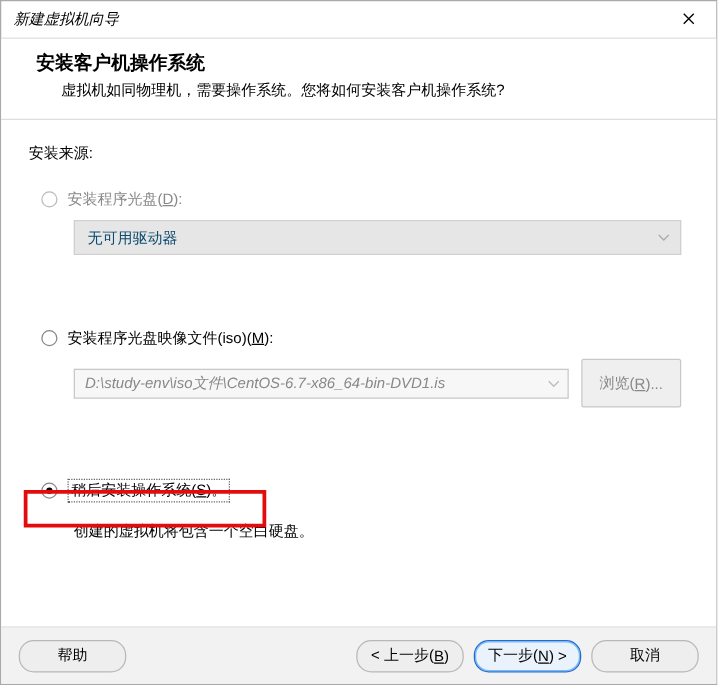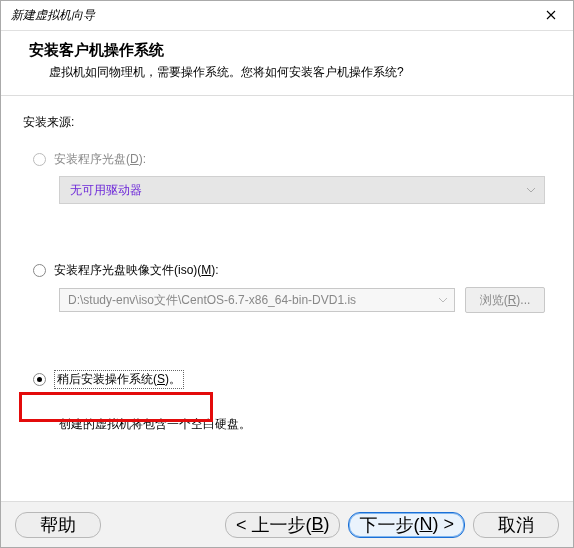--- a/index.html
+++ b/index.html
@@ -94,21 +94,21 @@
   .dropdown {
     margin: 6px 6px 0 36px;
     display: flex;
     align-items: center;
   }
   .dropdown-field {
     flex: 1 1 auto;
     height: 28px;
     background: #e6e6e6;
     border: 1px solid #d0d0d0;
-    color: #6d28d9;
+    color: #0c4a6e;
     display: flex;
     align-items: center;
     padding: 0 10px;
     font-size: 12px;
     position: relative;
   }
   .dropdown-arrow {
     position: absolute;
     right: 8px; top: 50%;
     transform: translateY(-50%);
@@ -126,41 +126,42 @@
     border: 1px solid #c8c8c8;
     background: #f7f7f7;
     color: #888;
     display: flex;
     align-items: center;
     padding: 0 8px;
     font-size: 12px;
     position: relative;
     overflow: hidden;
     white-space: nowrap;
+    font-style: italic;
   }
   .iso-input .dropdown-arrow { right: 6px; }
   .browse-btn {
-    width: 80px; height: 26px;
+    width: 80px; height: 39px;
     border: 1px solid #c8c8c8;
     background: #efefef;
     color: #888;
     display: flex;
     align-items: center;
     justify-content: center;
     font-size: 12px;
     border-radius: 2px;
   }
   .highlight-box {
     position: absolute;
     border: 3px solid #e30b0b;
     pointer-events: none;
   }
   .note {
     margin-left: 36px;
-    margin-top: 24px;
+    margin-top: 12px;
     font-size: 12px;
     color: #000;
   }
   .footer {
     height: 46px;
     border-top: 1px solid #ddd;
     background: #f2f2f2;
     display: flex;
     align-items: center;
     padding: 0 14px;
@@ -169,21 +170,21 @@
   .footer .spacer { flex: 1 1 auto; }
   .btn {
     height: 26px;
     min-width: 86px;
     padding: 0 10px;
     border: 1px solid #b8b8b8;
     background: #eee;
     display: flex;
     align-items: center;
     justify-content: center;
-    font-size: 18px;
+    font-size: 12px;
     border-radius: 12px;
     color: #000;
   }
   .btn.primary {
     border: 1px solid #1a6fd6;
     box-shadow: inset 0 0 0 1px #7fb6f0;
     background: #eaf3fc;
   }
 </style>
 </head>

